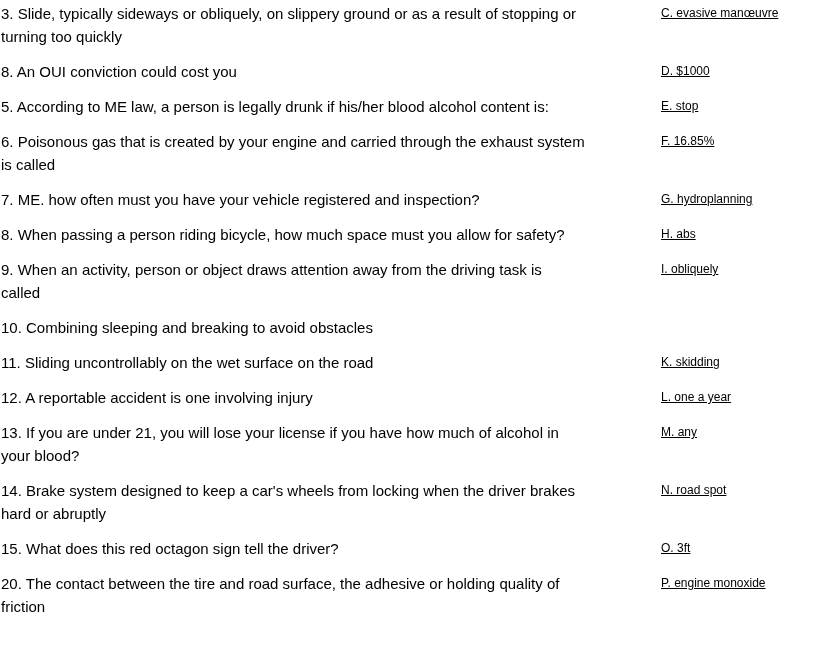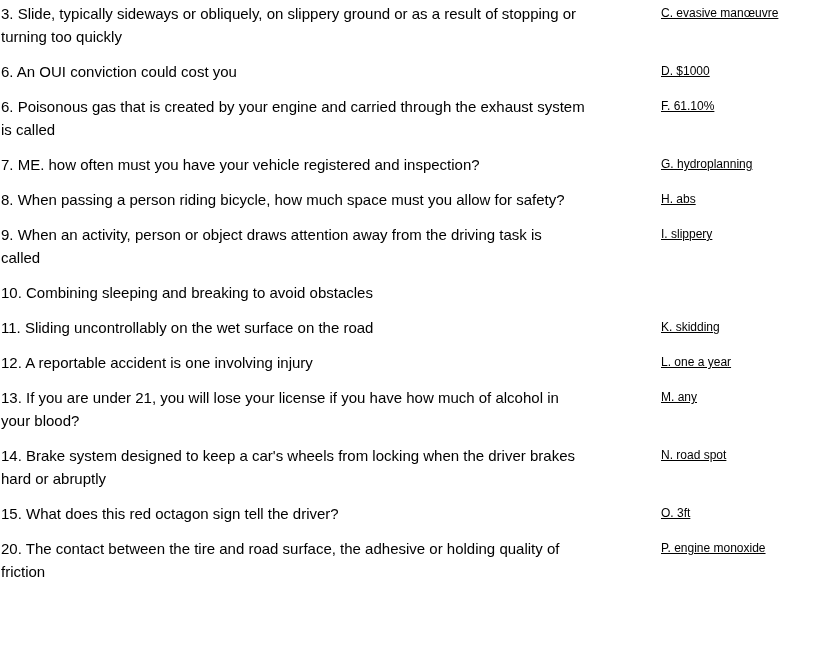--- a/index.html
+++ b/index.html
@@ -42,45 +42,49 @@
 
 <div class="sheet">
 
   <div class="match-row">
     <div class="question-cell">3. Slide, typically sideways or obliquely, on slippery ground or as a result of stopping or
 turning too quickly</div>
     <div class="answer-cell">C. evasive manœuvre</div>
   </div>
 
   <div class="match-row">
-    <div class="question-cell">6. An OUI conviction could cost you</div>
+    <div class="question-cell">8. An OUI conviction could cost you</div>
     <div class="answer-cell">D. $1000</div>
   </div>
 
+  <div class="match-row">
+    <div class="question-cell">5. According to ME law, a person is legally drunk if his/her blood alcohol content is:</div>
+    <div class="answer-cell">E. stop</div>
+  </div>
 
   <div class="match-row">
     <div class="question-cell">6. Poisonous gas that is created by your engine and carried through the exhaust system
 is called</div>
-    <div class="answer-cell">F. 61.10%</div>
+    <div class="answer-cell">F. 16.85%</div>
   </div>
 
   <div class="match-row">
     <div class="question-cell">7. ME. how often must you have your vehicle registered and inspection?</div>
     <div class="answer-cell">G. hydroplanning</div>
   </div>
 
   <div class="match-row">
     <div class="question-cell">8. When passing a person riding bicycle, how much space must you allow for safety?</div>
     <div class="answer-cell">H. abs</div>
   </div>
 
   <div class="match-row">
     <div class="question-cell">9. When an activity, person or object draws attention away from the driving task is
 called</div>
-    <div class="answer-cell">I. slippery</div>
+    <div class="answer-cell">I. obliquely</div>
   </div>
 
   <div class="match-row">
     <div class="question-cell">10. Combining sleeping and breaking to avoid obstacles</div>
   </div>
 
   <div class="match-row">
     <div class="question-cell">11. Sliding uncontrollably on the wet surface on the road</div>
     <div class="answer-cell">K. skidding</div>
   </div>

